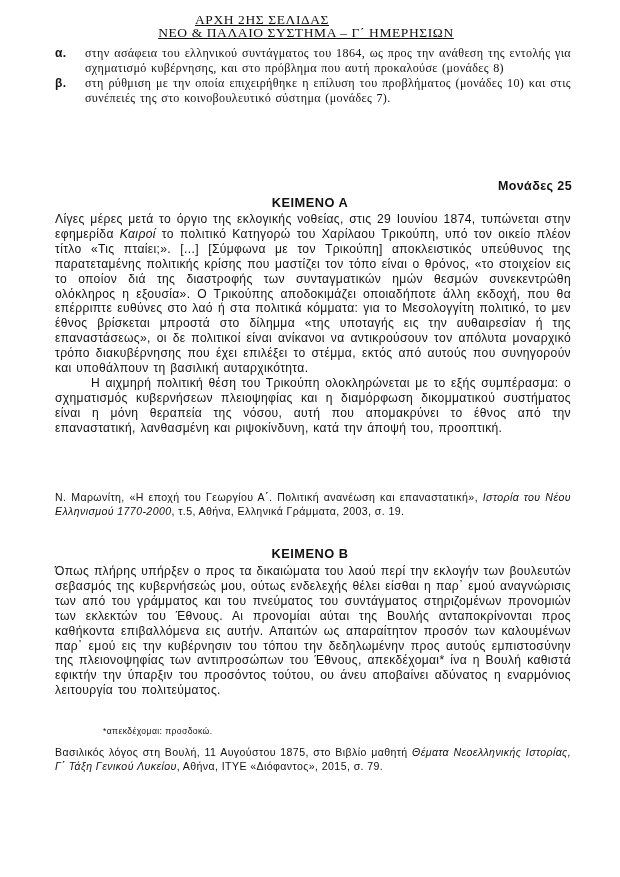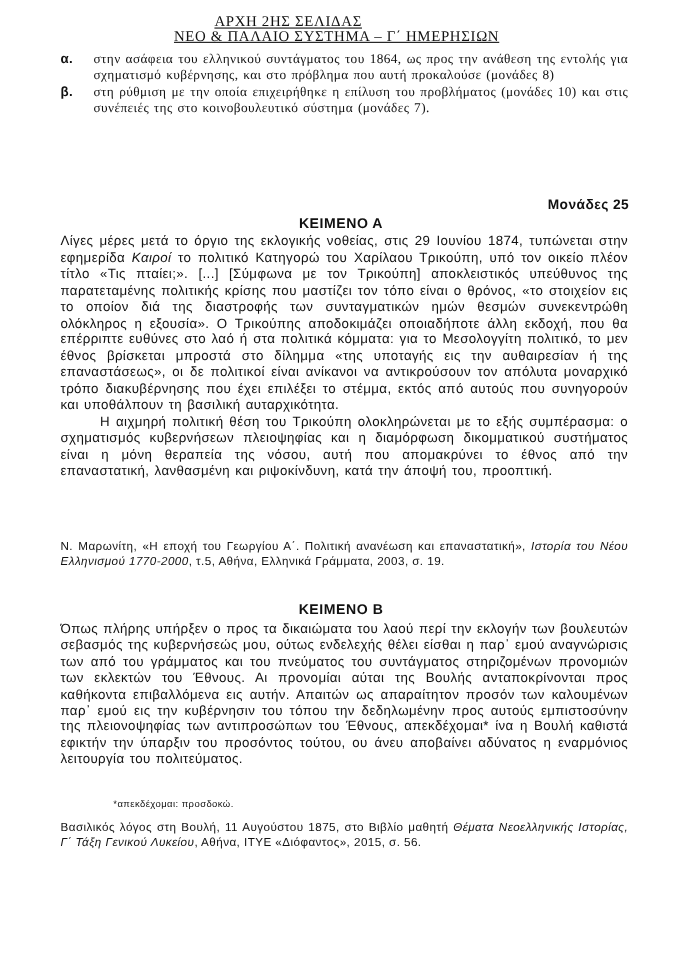--- a/index.html
+++ b/index.html
@@ -70,16 +70,16 @@
   <div id="sourceA" class="source sans"><span>Ν. Μαρωνίτη, «Η εποχή του Γεωργίου Α΄. Πολιτική ανανέωση και επαναστατική», </span><i>Ιστορία του Νέου Ελληνισμού 1770-2000</i><span>, τ.5, Αθήνα, Ελληνικά Γράμματα, 2003, σ. 19.</span></div>
 
   <div id="titleB" class="section-title sans">ΚΕΙΜΕΝΟ Β</div>
 
   <div id="textB" class="body-text sans">
     <p> Όπως πλήρης υπήρξεν ο προς τα δικαιώματα του λαού περί την εκλογήν των βουλευτών σεβασμός της κυβερνήσεώς μου, ούτως ενδελεχής θέλει είσθαι η παρ᾽ εμού αναγνώρισις των από του γράμματος και του πνεύματος του συντάγματος στηριζομένων προνομιών των εκλεκτών του Έθνους. Αι προνομίαι αύται της Βουλής ανταποκρίνονται προς καθήκοντα επιβαλλόμενα εις αυτήν. Απαιτών ως απαραίτητον προσόν των καλουμένων παρ᾽ εμού εις την κυβέρνησιν του τόπου την δεδηλωμένην προς αυτούς εμπιστοσύνην της πλειονοψηφίας των αντιπροσώπων του Έθνους, απεκδέχομαι* ίνα η Βουλή καθιστά εφικτήν την ύπαρξιν του προσόντος τούτου, ου άνευ αποβαίνει αδύνατος η εναρμόνιος λειτουργία του πολιτεύματος.</p>
   </div>
 
   <div class="footnote sans">*απεκδέχομαι: προσδοκώ.</div>
 
-  <div id="sourceB" class="source sans"><span>Βασιλικός λόγος στη Βουλή, 11 Αυγούστου 1875, στο Βιβλίο μαθητή </span><i>Θέματα Νεοελληνικής Ιστορίας, Γ΄ Τάξη Γενικού Λυκείου</i><span>, Αθήνα, ΙΤΥΕ «Διόφαντος», 2015, σ. 56.</span></div>
+  <div id="sourceB" class="source sans"><span>Βασιλικός λόγος στη Βουλή, 11 Αυγούστου 1875, στο Βιβλίο μαθητή </span><i>Θέματα Νεοελληνικής Ιστορίας, Γ΄ Τάξη Γενικού Λυκείου</i><span>, Αθήνα, ΙΤΥΕ «Διόφαντος», 2015, σ. 79.</span></div>
 
 
 </div>
 
 </body></html>

